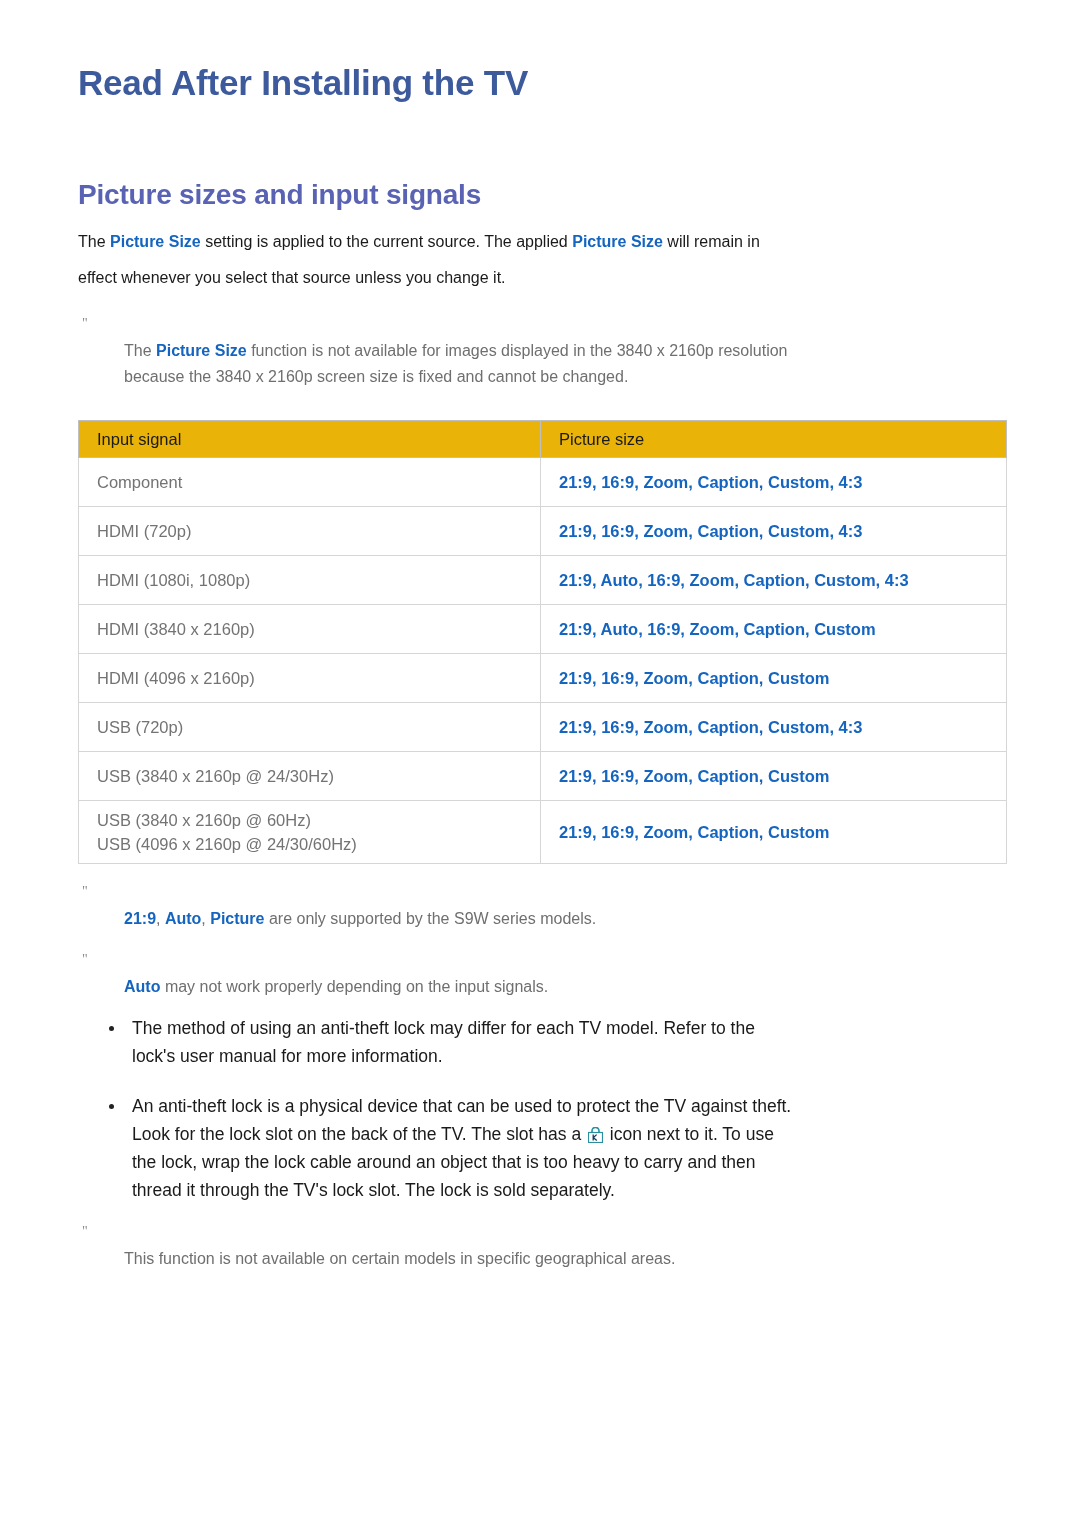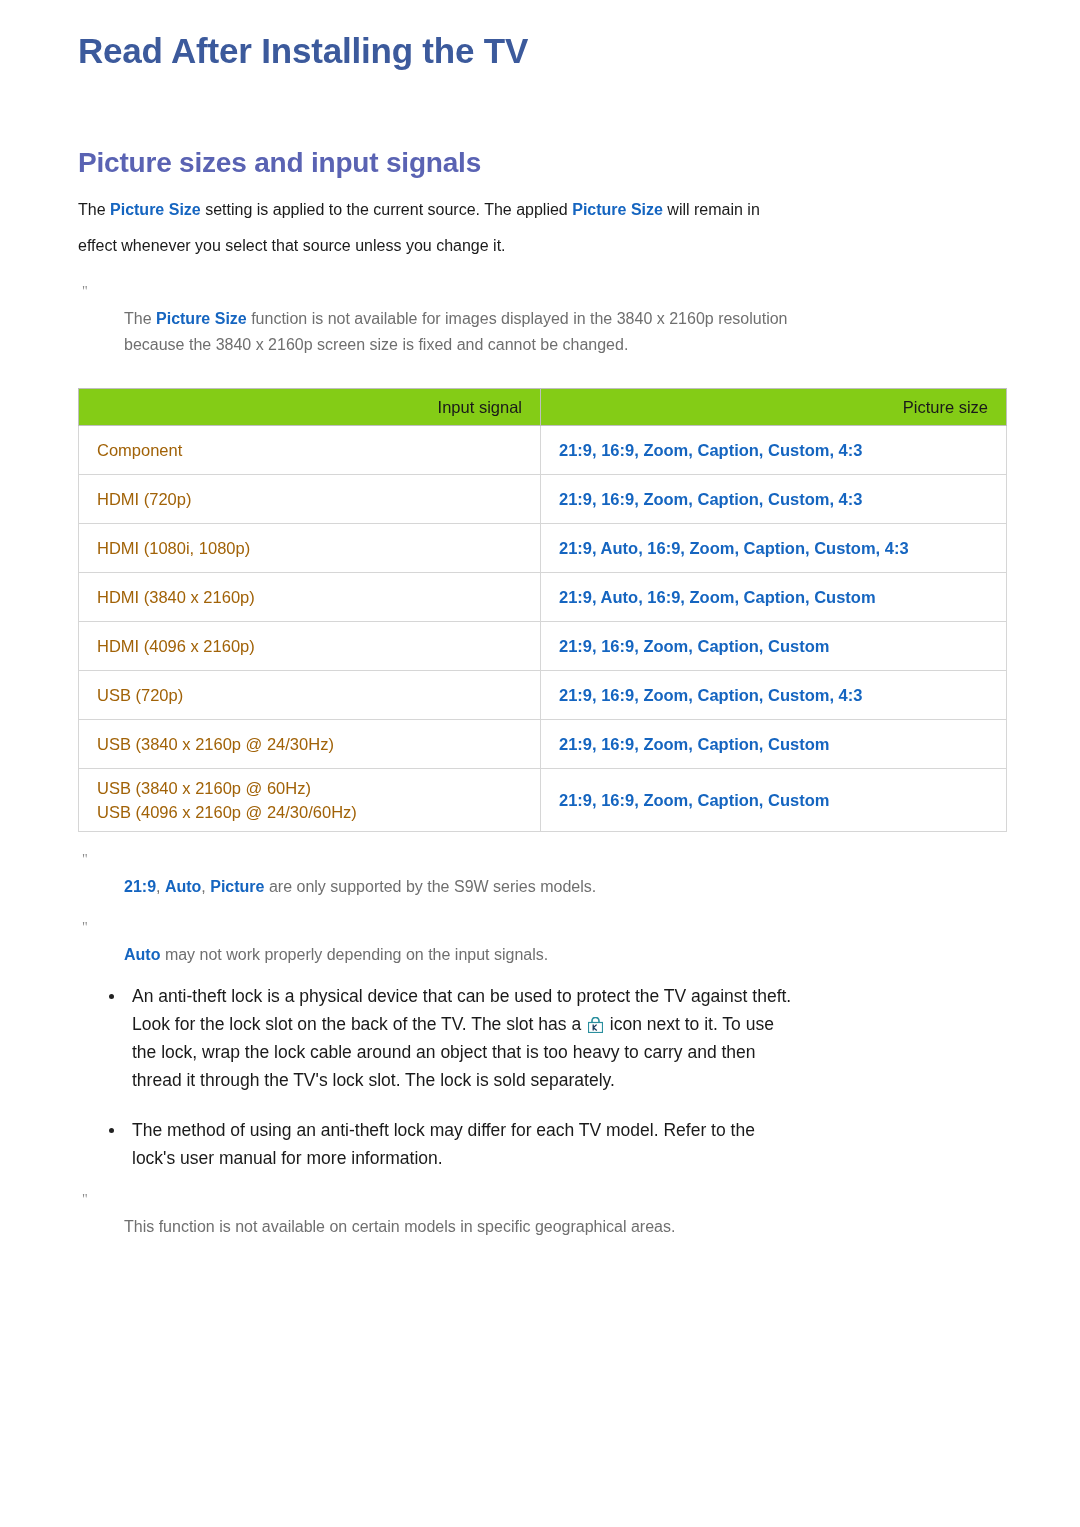--- a/index.html
+++ b/index.html
@@ -9,21 +9,21 @@
   }
   body {
     width: 1080px;
     height: 1527px;
     font-family: "Liberation Sans", sans-serif;
     color: #1a1a1a;
     position: relative;
     overflow: hidden;
   }
   .page {
-    padding: 30px 75px 0 78px;
+    padding: 62px 75px 0 78px;
     box-sizing: border-box;
     width: 872px;
   }
 
   h1.doc-title {
     font-size: 35px;
     font-weight: bold;
     color: #3c5a9c;
     margin: 0 0 0 0;
     letter-spacing: -0.2px;
@@ -92,32 +92,32 @@
   }
   table.sig-table th,
   table.sig-table td {
     border: 1px solid #d6d6d6;
     padding: 0 18px;
     vertical-align: middle;
     font-size: 16.5px;
     line-height: 24px;
   }
   table.sig-table thead th {
-    background: #84cc16;
+    background: #eab308;
     border-color: #bfbfbf;
     color: #1a1a1a;
     font-weight: normal;
-    text-align: right;
+    text-align: left;
     height: 36px;
     font-size: 16.5px;
   }
   table.sig-table tbody td {
     height: 48px;
     background: #ffffff;
-    color: #a16207;
+    color: #737373;
   }
   table.sig-table tbody td.sizes {
     color: #1565c0;
     font-weight: bold;
   }
   table.sig-table tbody tr.tall td {
     height: 62px;
   }
   table.sig-table col.c1 { width: 462px; }
   table.sig-table col.c2 { width: 466px; }
@@ -231,26 +231,26 @@
     <span class="note-text"><span class="accent">21:9</span><span>, </span><span class="accent">Auto</span><span>, </span><span class="accent">Picture</span><span> are only supported by the S9W series models.</span></span>
   </div>
 
   <div class="note">
     <span class="marker">"</span>
     <span class="note-text"><span class="accent">Auto</span><span> may not work properly depending on the input signals.</span></span>
   </div>
 
 
   <ul class="bullets">
+    <li>The method of using an anti-theft lock may differ for each TV model. Refer to the lock's user manual for more information.</li>
     <li><span>An anti-theft lock is a physical device that can be used to protect the TV against theft. Look for the lock slot on the back of the TV. The slot has a </span><span class="lock-icon"><svg width="15" height="16" viewBox="0 0 15 16" xmlns="http://www.w3.org/2000/svg">
             <rect x="0.5" y="5.5" width="14" height="10" fill="#ffffff" stroke="#2a8f9e" stroke-width="1.2"></rect>
             <path d="M4 5.8 V3.9 a3.5 3.5 0 0 1 7 0 V5.8" fill="none" stroke="#2a8f9e" stroke-width="1.6"></path>
             <path d="M5.2 7.6 V13.6 M5.2 10.8 L8.6 7.6 M5.2 10.6 L8.8 13.6" fill="none" stroke="#1a3a5c" stroke-width="1.3"></path>
           </svg></span><span> icon next to it. To use the lock, wrap the lock cable around an object that is too heavy to carry and then thread it through the TV's lock slot. The lock is sold separately.</span></li>
-    <li>The method of using an anti-theft lock may differ for each TV model. Refer to the lock's user manual for more information.</li>
   </ul>
 
   <div class="note">
     <span class="marker">"</span>
     <span class="note-text">This function is not available on certain models in specific geographical areas.</span>
   </div>
 
 </div>
 
 </body></html>

